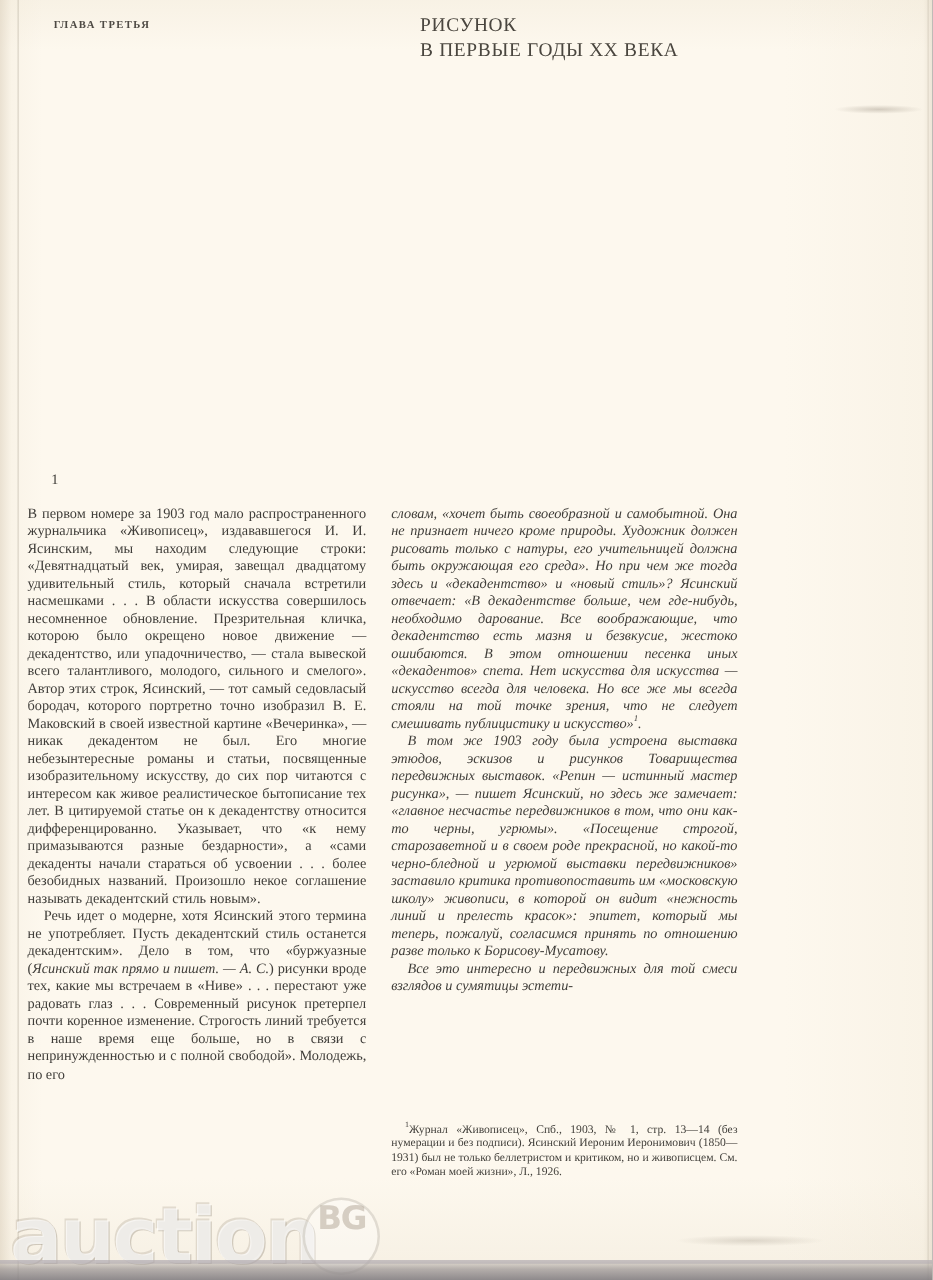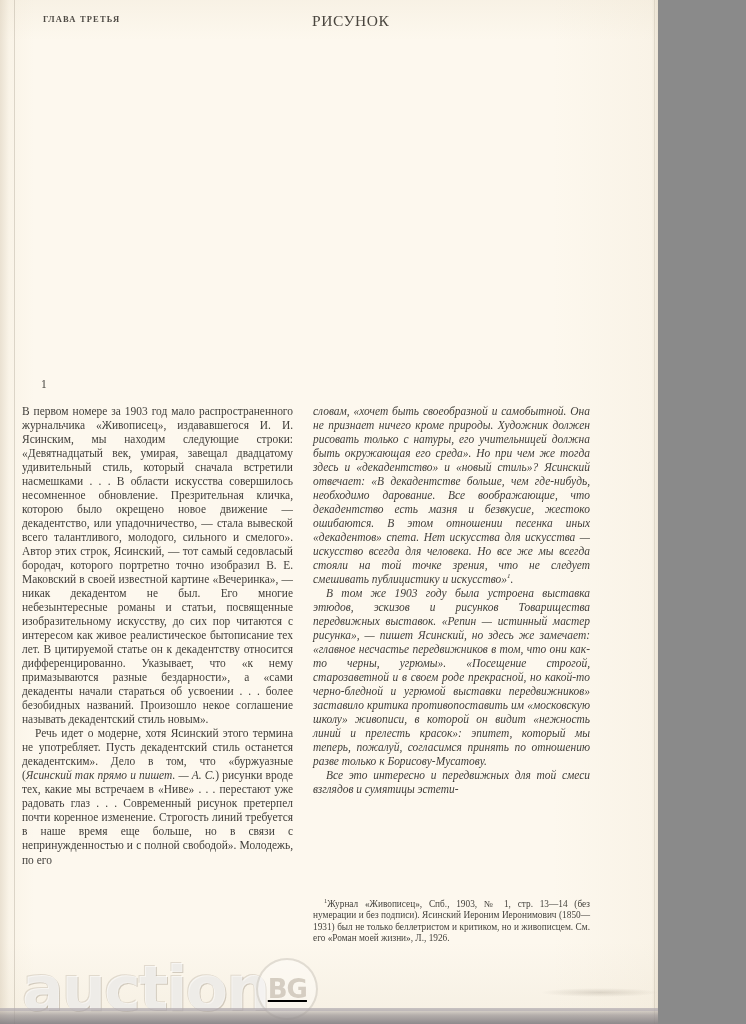--- a/index.html
+++ b/index.html
@@ -7,21 +7,21 @@
     margin: 0;
     padding: 0;
     background: #8a8a8a;
   }
   body {
     font-family: "Liberation Serif", "DejaVu Serif", serif;
   }
 
   .page {
     position: relative;
-    width: 658px;
+    width: 746px;
     height: 1024px;
     overflow: hidden;
     background: #fdf8ee;
     box-sizing: border-box;
   }
 
   
   .paper-tone {
     position: absolute;
     inset: 0;
@@ -88,21 +88,21 @@
     top: 11px;
     width: 330px;
     font-family: "Liberation Serif", "DejaVu Serif", serif;
     font-size: 15.5px;
     font-weight: normal;
     letter-spacing: 0.55px;
     line-height: 19.5px;
     color: #4a463f;
     text-transform: uppercase;
   }
-  .chapter-title .line { display: block; white-space: nowrap; }
+  .chapter-title .line { display: block; white-space: nowrap; margin-left: 24px; }
 
   
   .section-number {
     position: absolute;
     left: 41px;
     top: 378px;
     font-size: 11.5px;
     color: #42403b;
     font-family: "Liberation Serif", "DejaVu Serif", serif;
   }
@@ -149,21 +149,21 @@
   .footnote p { margin: 0; text-indent: 11px; }
   .footnote sup {
     font-size: 6.4px;
     vertical-align: super;
     line-height: 0;
   }
 
   
   .watermark {
     position: absolute;
-    left: 22px;
+    left: 8px;
     top: 958px;
     display: flex;
     align-items: center;
     pointer-events: none;
     user-select: none;
   }
   .watermark .wm-text {
     font-family: "DejaVu Sans", "Liberation Sans", sans-serif;
     font-size: 62px;
     font-weight: bold;
@@ -175,24 +175,22 @@
     line-height: 0.9;
   }
   .watermark .wm-badge {
     margin-left: -12px;
     width: 62px;
     height: 62px;
     border-radius: 50%;
     background: rgba(255,255,255,0.34);
     border: 2px solid rgba(168,158,142,0.32);
     display: flex;
-    align-items: center;
     justify-content: center;
     box-sizing: border-box;
-    text-decoration: underline;
   }
   .watermark .wm-badge span {
     font-family: "DejaVu Sans", "Liberation Sans", sans-serif;
     font-size: 26px;
     font-weight: bold;
     color: rgba(182,172,156,0.55);
     letter-spacing: -1px;
   }
 
   .scan-bottom-bar {
@@ -221,20 +219,21 @@
   <div class="paper-tone"></div>
   <div class="edge-line-left"></div>
   <div class="edge-line-right"></div>
   <div class="scan-smudge"></div>
   <div class="scan-smudge2"></div>
 
   <div class="running-head">ГЛАВА ТРЕТЬЯ</div>
 
   <div class="chapter-title">
     <span class="line">РИСУНОК</span>
+    <span class="line">В ПЕРВЫЕ ГОДЫ XX ВЕКА</span>
   </div>
 
   <div class="section-number">1</div>
 
   <div class="col col-left">
     <p>В первом номере за 1903 год мало распространенного журнальчика «Живописец», издававшегося И. И. Ясинским, мы находим следующие строки: «Девятнадцатый век, умирая, завещал двадцатому удивительный стиль, который сначала встретили насмешками . . . В области искусства совершилось несомненное обновление. Презрительная кличка, которою было окрещено новое движение — декадентство, или упадочничество, — стала вывеской всего талантливого, молодого, сильного и смелого». Автор этих строк, Ясинский, — тот самый седовласый бородач, которого портретно точно изобразил В. Е. Маковский в своей известной картине «Вечеринка», — никак декадентом не был. Его многие небезынтересные романы и статьи, посвященные изобразительному искусству, до сих пор читаются с интересом как живое реалистическое бытописание тех лет. В цитируемой статье он к декадентству относится дифференцированно. Указывает, что «к нему примазываются разные бездарности», а «сами декаденты начали стараться об усвоении . . . более безобидных названий. Произошло некое соглашение называть декадентский стиль новым».</p>
     <p class="indent"><span>Речь идет о модерне, хотя Ясинский этого термина не употребляет. Пусть декадентский стиль останется декадентским». Дело в том, что «буржуазные (</span><span class="it">Ясинский так прямо и пишет. — А. С.</span><span>) рисунки вроде тех, какие мы встречаем в «Ниве» . . . перестают уже радовать глаз . . . Современный рисунок претерпел почти коренное изменение. Строгость линий требуется в наше время еще больше, но в связи с непринужденностью и с полной свободой». Молодежь, по его</span></p>
   </div>
 
   <div class="col col-right">

